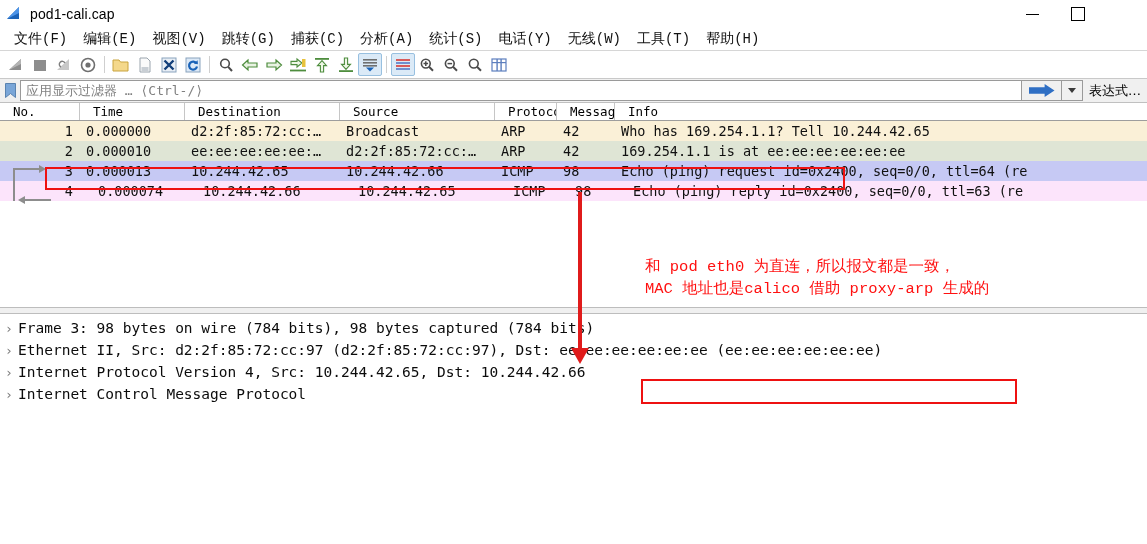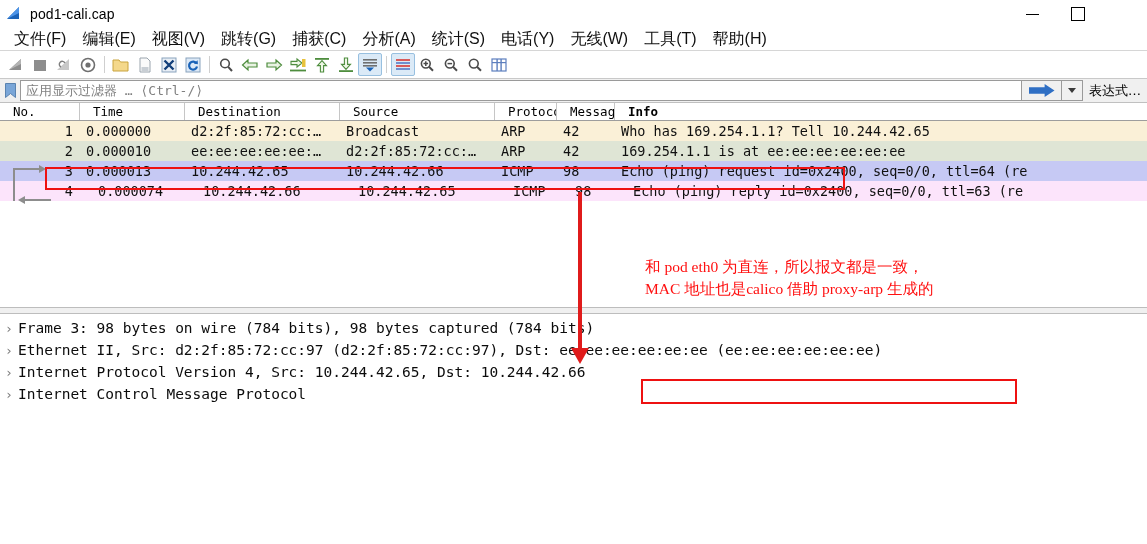--- a/index.html
+++ b/index.html
@@ -17,22 +17,22 @@
   .tb-icon{width:30px;display:flex;align-items:center;justify-content:center;}
   .tb-title{font-size:14px;color:#000;letter-spacing:.1px;}
   .tb-spacer{flex:1;}
   .tb-btn{width:46px;height:28px;display:flex;align-items:center;justify-content:center;}
   .tb-min{width:13px;height:1px;background:#000;}
   .tb-max{width:12px;height:12px;border:1.3px solid #000;}
 
   
   .menubar{height:22px;display:flex;align-items:center;padding-left:6px;background:#fff;
     border-bottom:1px solid #d6d6d6;}
-  .menu-item{padding:2px 8px;font-size:16px;color:#111;white-space:nowrap;
-    font-family:Liberation Sans, sans-serif;text-align:right;}
+  .menu-item{padding:2px 8px;font-size:14px;color:#111;white-space:nowrap;
+    font-family:Liberation Mono, monospace;text-align:right;}
 
   
   .toolbar{height:27px;display:flex;align-items:center;padding-left:4px;background:#fff;
     border-bottom:1px solid #c9c9c9;}
   .tool{width:24px;height:23px;display:flex;align-items:center;justify-content:center;}
   .tool.on{background:#dbeaf7;border:1px solid #98c0e0;box-sizing:border-box;border-radius:2px;}
   .tsep{width:1px;height:17px;background:#cfcfcf;margin:0 4px;}
 
   
   .filterbar{height:23px;display:flex;align-items:center;background:#f0f0f0;
@@ -71,21 +71,21 @@
   .splitter{height:5px;background:#f0f0f0;border-top:1px solid #bdbdbd;border-bottom:1px solid #bdbdbd;}
   .detail{background:#fff;padding-top:3px;}
   .drow{height:22px;display:flex;align-items:center;
     font-family:"DejaVu Sans Mono","Liberation Mono",monospace;font-size:14.5px;color:#0b0b0b;
     white-space:nowrap;}
   .twisty{width:18px;text-align:center;color:#7a7a7a;font-size:13px;flex:none;}
 
   
   .red-box{position:absolute;border:2.5px solid #ee1111;box-sizing:border-box;pointer-events:none;}
   .anno-text{position:absolute;color:#ff1010;font-size:15.5px;line-height:22px;white-space:nowrap;
-    font-family:Liberation Serif, serif;}
+    font-family:Liberation Mono, monospace;}
   .arrow-stem{position:absolute;background:#e01b1b;}
   .arrow-head{position:absolute;width:0;height:0;border-left:9px solid transparent;
     border-right:9px solid transparent;border-top:16px solid #e01b1b;}
 
   
   .conv{position:absolute;}
   .conv i{position:absolute;background:#8d8d8d;display:block;}
   .tri{position:absolute;width:0;height:0;border-top:4px solid transparent;border-bottom:4px solid transparent;}
 </style>
 </head>
@@ -276,21 +276,21 @@
   </div>
 
   <div class="plist" style="height:204px;">
     <div class="colhdr" id="colhdr">
         <div class="ch" style="width: 80px;">No.</div>
         <div class="ch" style="width: 105px;">Time</div>
         <div class="ch" style="width: 155px;">Destination</div>
         <div class="ch" style="width: 155px;">Source</div>
         <div class="ch" style="width: 62px;">Protocol</div>
         <div class="ch" style="width: 58px;">Message</div>
-        <div class="ch" style="width: 532px; flex: 1 1 0%; font-weight: bold;">Info</div>
+        <div class="ch" style="width: 532px; flex: 1 1 0%;">Info</div>
       </div>
     <div id="rows">
         <div class="prow" style="background: rgb(250, 240, 215);">
           <div class="cell c-no" style="width: 80px;">1</div>
           <div class="cell c-pad" style="width: 105px;">0.000000</div>
           <div class="cell c-pad" style="width: 155px;">d2:2f:85:72:cc:…</div>
           <div class="cell c-pad" style="width: 155px;">Broadcast</div>
           <div class="cell c-pad" style="width: 62px;">ARP</div>
           <div class="cell c-pad" style="width: 58px;">42</div>
           <div class="cell c-pad" style="width: 532px; flex: 1 1 0%;">Who has 169.254.1.1? Tell 10.244.42.65</div>

